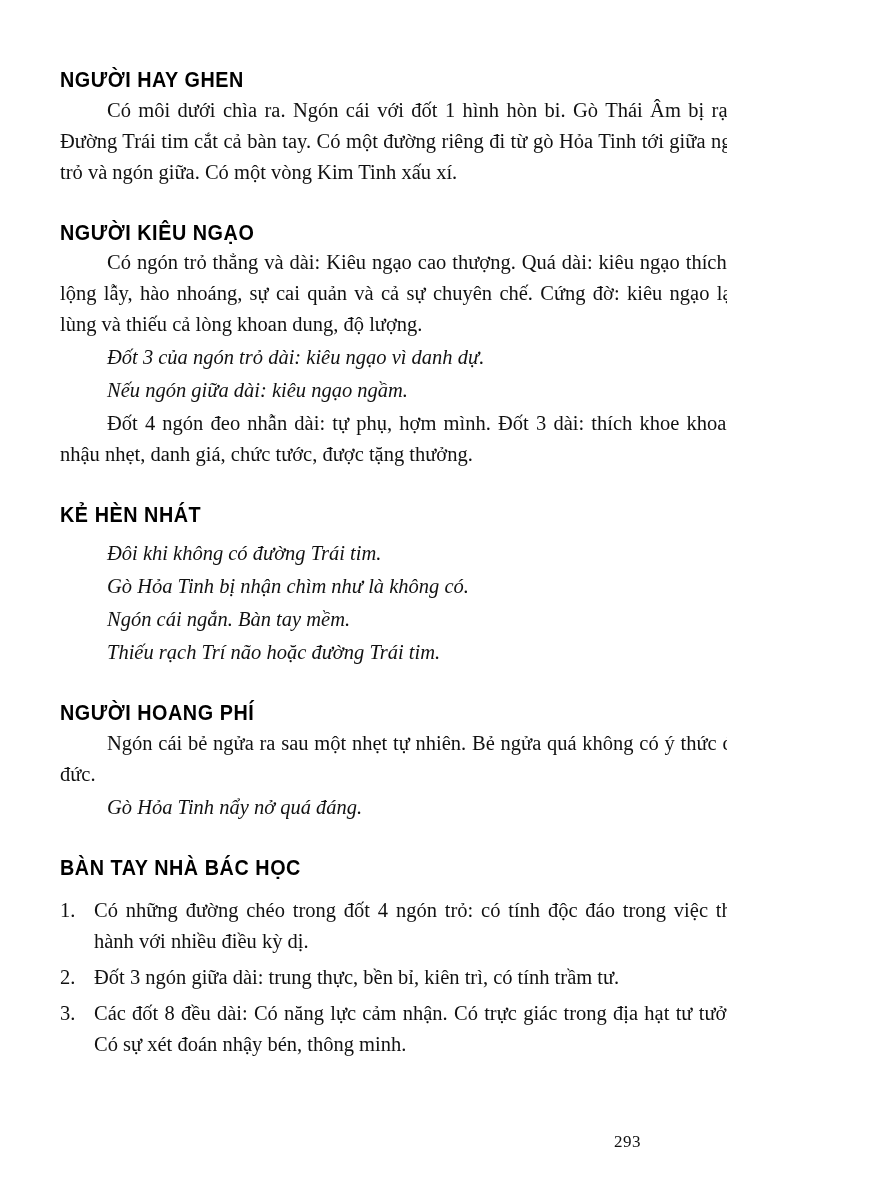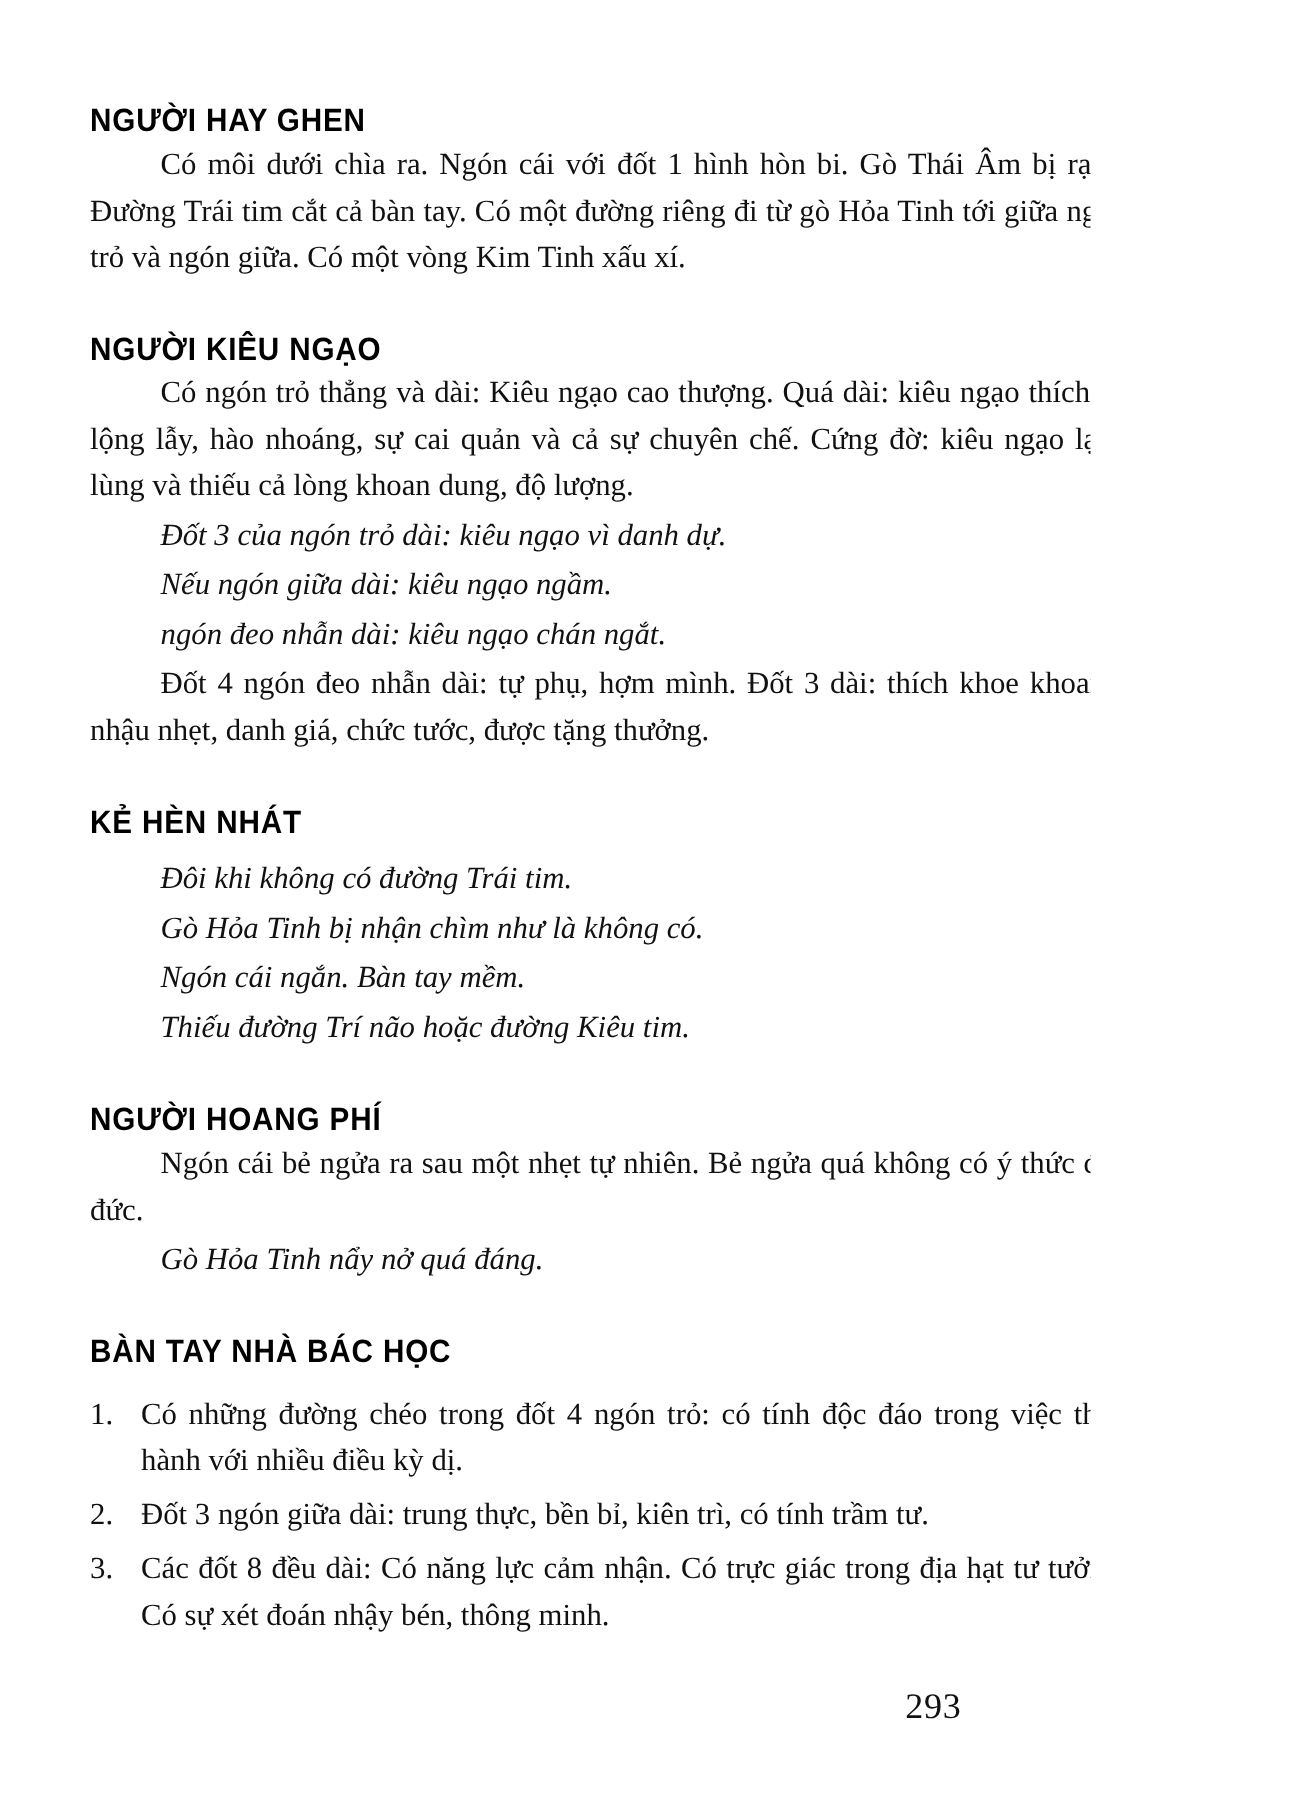--- a/index.html
+++ b/index.html
@@ -87,46 +87,45 @@
     left: 0;
     top: 0;
     width: 28px;
     text-align: left;
   }
   .page-number {
     position: absolute;
     right: 86px;
     bottom: 48px;
     font-family: "Liberation Serif", "DejaVu Serif", serif;
-    font-size: 24px;
+    font-size: 17px;
     color: #111111;
     letter-spacing: 0.5px;
   }
 </style>
 </head>
 <body>
 
 <div class="page">
   <div class="content">
 
     <h2 class="section-heading sec-1">NGƯỜI HAY GHEN</h2>
     <p class="para indent after-heading">Có môi dưới chìa ra. Ngón cái với đốt 1 hình hòn bi. Gò Thái Âm bị rạch. Đường Trái tim cắt cả bàn tay. Có một đường riêng đi từ gò Hỏa Tinh tới giữa ngón trỏ và ngón giữa. Có một vòng Kim Tinh xấu xí.</p>
 
     <h2 class="section-heading sec-gap">NGƯỜI KIÊU NGẠO</h2>
     <p class="para indent after-heading">Có ngón trỏ thẳng và dài: Kiêu ngạo cao thượng. Quá dài: kiêu ngạo thích vẻ lộng lẫy, hào nhoáng, sự cai quản và cả sự chuyên chế. Cứng đờ: kiêu ngạo lạnh lùng và thiếu cả lòng khoan dung, độ lượng.</p>
     <p class="para single block-gap">Đốt 3 của ngón trỏ dài: kiêu ngạo vì danh dự.</p>
     <p class="para single block-gap">Nếu ngón giữa dài: kiêu ngạo ngầm.</p>
-    <p class="para single block-gap">ngón đeo nhẫn dài: kiêu ngạo chán ngắt.</p>
     <p class="para indent block-gap">Đốt 4 ngón đeo nhẫn dài: tự phụ, hợm mình. Đốt 3 dài: thích khoe khoang, nhậu nhẹt, danh giá, chức tước, được tặng thưởng.</p>
 
     <h2 class="section-heading sec-gap">KẺ HÈN NHÁT</h2>
     <p class="para single block-gap">Đôi khi không có đường Trái tim.</p>
     <p class="para single after-heading">Gò Hỏa Tinh bị nhận chìm như là không có.</p>
     <p class="para single block-gap">Ngón cái ngắn. Bàn tay mềm.</p>
-    <p class="para single block-gap">Thiếu đường Trí não hoặc đường Kiêu tim.</p>
+    <p class="para single block-gap">Thiếu rạch Trí não hoặc đường Trái tim.</p>
 
     <h2 class="section-heading sec-gap">NGƯỜI HOANG PHÍ</h2>
     <p class="para indent after-heading">Ngón cái bẻ ngửa ra sau một nhẹt tự nhiên. Bẻ ngửa quá không có ý thức đạo đức.</p>
     <p class="para single block-gap">Gò Hỏa Tinh nẩy nở quá đáng.</p>
 
     <h2 class="section-heading sec-gap">BÀN TAY NHÀ BÁC HỌC</h2>
     <ol class="numlist">
       <li>
         <span class="marker">1.</span>
         <span>Có những đường chéo trong đốt 4 ngón trỏ: có tính độc đáo trong việc thực hành với nhiều điều kỳ dị.</span>

